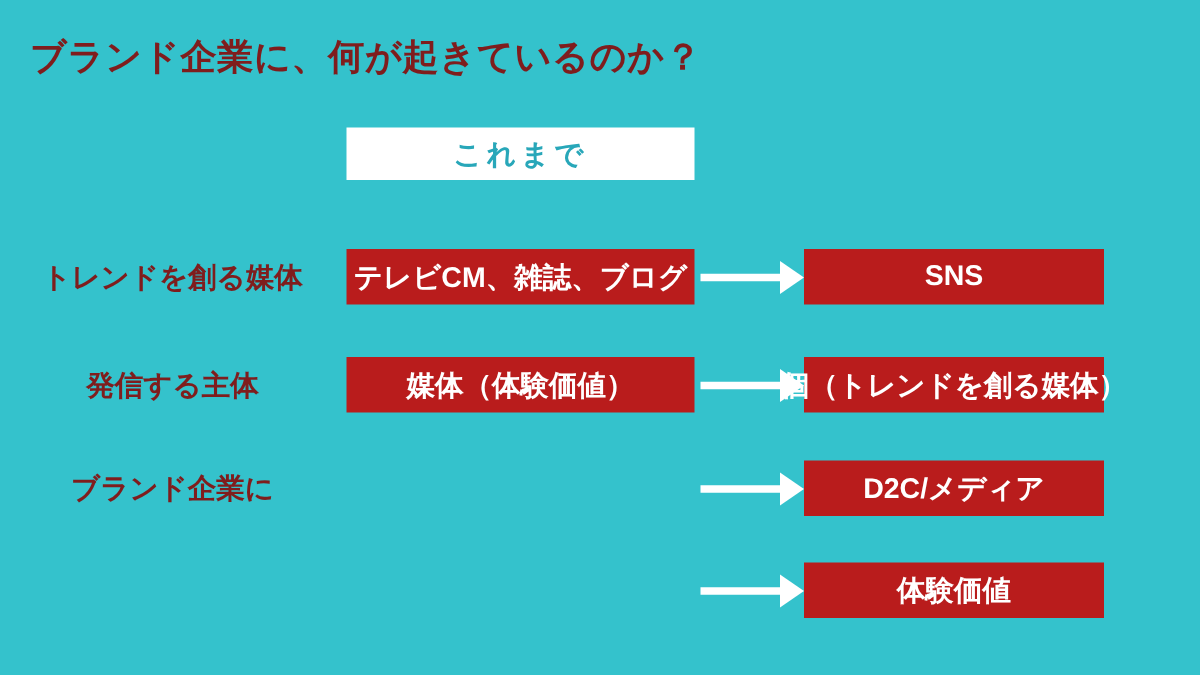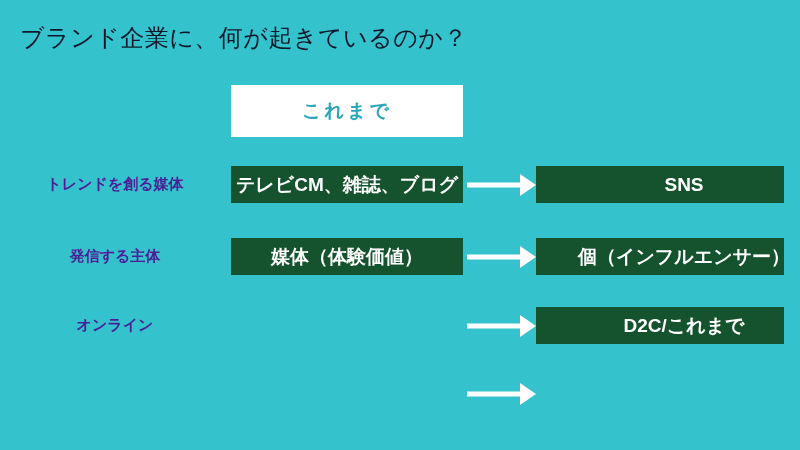--- a/index.html
+++ b/index.html
@@ -8,30 +8,30 @@
     background: #34C2CC;
     font-family: "Liberation Sans", "DejaVu Sans", sans-serif;
     position: relative;
     overflow: hidden;
   }
   .slide { position: absolute; inset: 0; }
 
   .title {
     position: absolute;
     left: 20px; top: 22px;
-    color: #0f172a;
+    color: #7f1d1d;
     font-size: 24px;
-    font-weight: normal;
+    font-weight: bold;
     letter-spacing: 0.5px;
     white-space: nowrap;
   }
 
   .header-box {
     position: absolute;
-    top: 85px; height: 52px;
+    top: 85px; height: 35px;
     background: #FFFFFF;
     color: #28A7B9;
     font-size: 19px;
     font-weight: bold;
     letter-spacing: 3px;
     display: flex; align-items: center; justify-content: center;
     white-space: nowrap;
   }
   .header-before { left: 231px; width: 232px; }
   .header-after  { left: 536px; width: 236px; }
@@ -39,38 +39,38 @@
   .row { position: absolute; left: 0; width: 800px; height: 37px; }
   .row-1 { top: 166px; }
   .row-2 { top: 238px; }
   .row-3 { top: 307px; }
   .row-4 { top: 375px; }
 
   .row-label {
     position: absolute;
     left: 0; top: 0; width: 230px; height: 100%;
     display: flex; align-items: center; justify-content: center;
-    color: #4c1d95;
-    font-size: 15px;
+    color: #7f1d1d;
+    font-size: 19px;
     font-weight: bold;
     white-space: nowrap;
   }
 
   .cell {
     position: absolute;
     top: 0; height: 100%;
-    background: #14532d;
+    background: #b91c1c;
     color: #FFFFFF;
     font-size: 19px;
     font-weight: bold;
     display: flex; align-items: center; justify-content: center;
     white-space: nowrap;
   }
   .cell-before { left: 231px; width: 232px; }
-  .cell-after  { left: 536px; width: 200px; padding-left: 48px; }
+  .cell-after  { left: 536px; width: 200px; }
 
   .arrow {
     position: absolute;
     left: 467px; top: 50%;
     transform: translateY(-50%);
     width: 69px; height: 22px;
   }
   .arrow-shaft {
     position: absolute;
     left: 0; top: 50%;
@@ -106,32 +106,33 @@
     <div class="cell cell-after">SNS</div>
   </div>
 
   <div class="row row-2">
     <div class="row-label">発信する主体</div>
     <div class="cell cell-before">媒体（体験価値）</div>
     <div class="arrow">
       <div class="arrow-shaft"></div>
       <div class="arrow-head"></div>
     </div>
-    <div class="cell cell-after">個（インフルエンサー）</div>
+    <div class="cell cell-after">個（トレンドを創る媒体）</div>
   </div>
 
   <div class="row row-3">
-    <div class="row-label">オンライン</div>
+    <div class="row-label">ブランド企業に</div>
     <div class="arrow">
       <div class="arrow-shaft"></div>
       <div class="arrow-head"></div>
     </div>
-    <div class="cell cell-after">D2C/これまで</div>
+    <div class="cell cell-after">D2C/メディア</div>
   </div>
 
   <div class="row row-4">
     <div class="arrow">
       <div class="arrow-shaft"></div>
       <div class="arrow-head"></div>
     </div>
+    <div class="cell cell-after">体験価値</div>
   </div>
 
 </div>
 
 </body></html>

